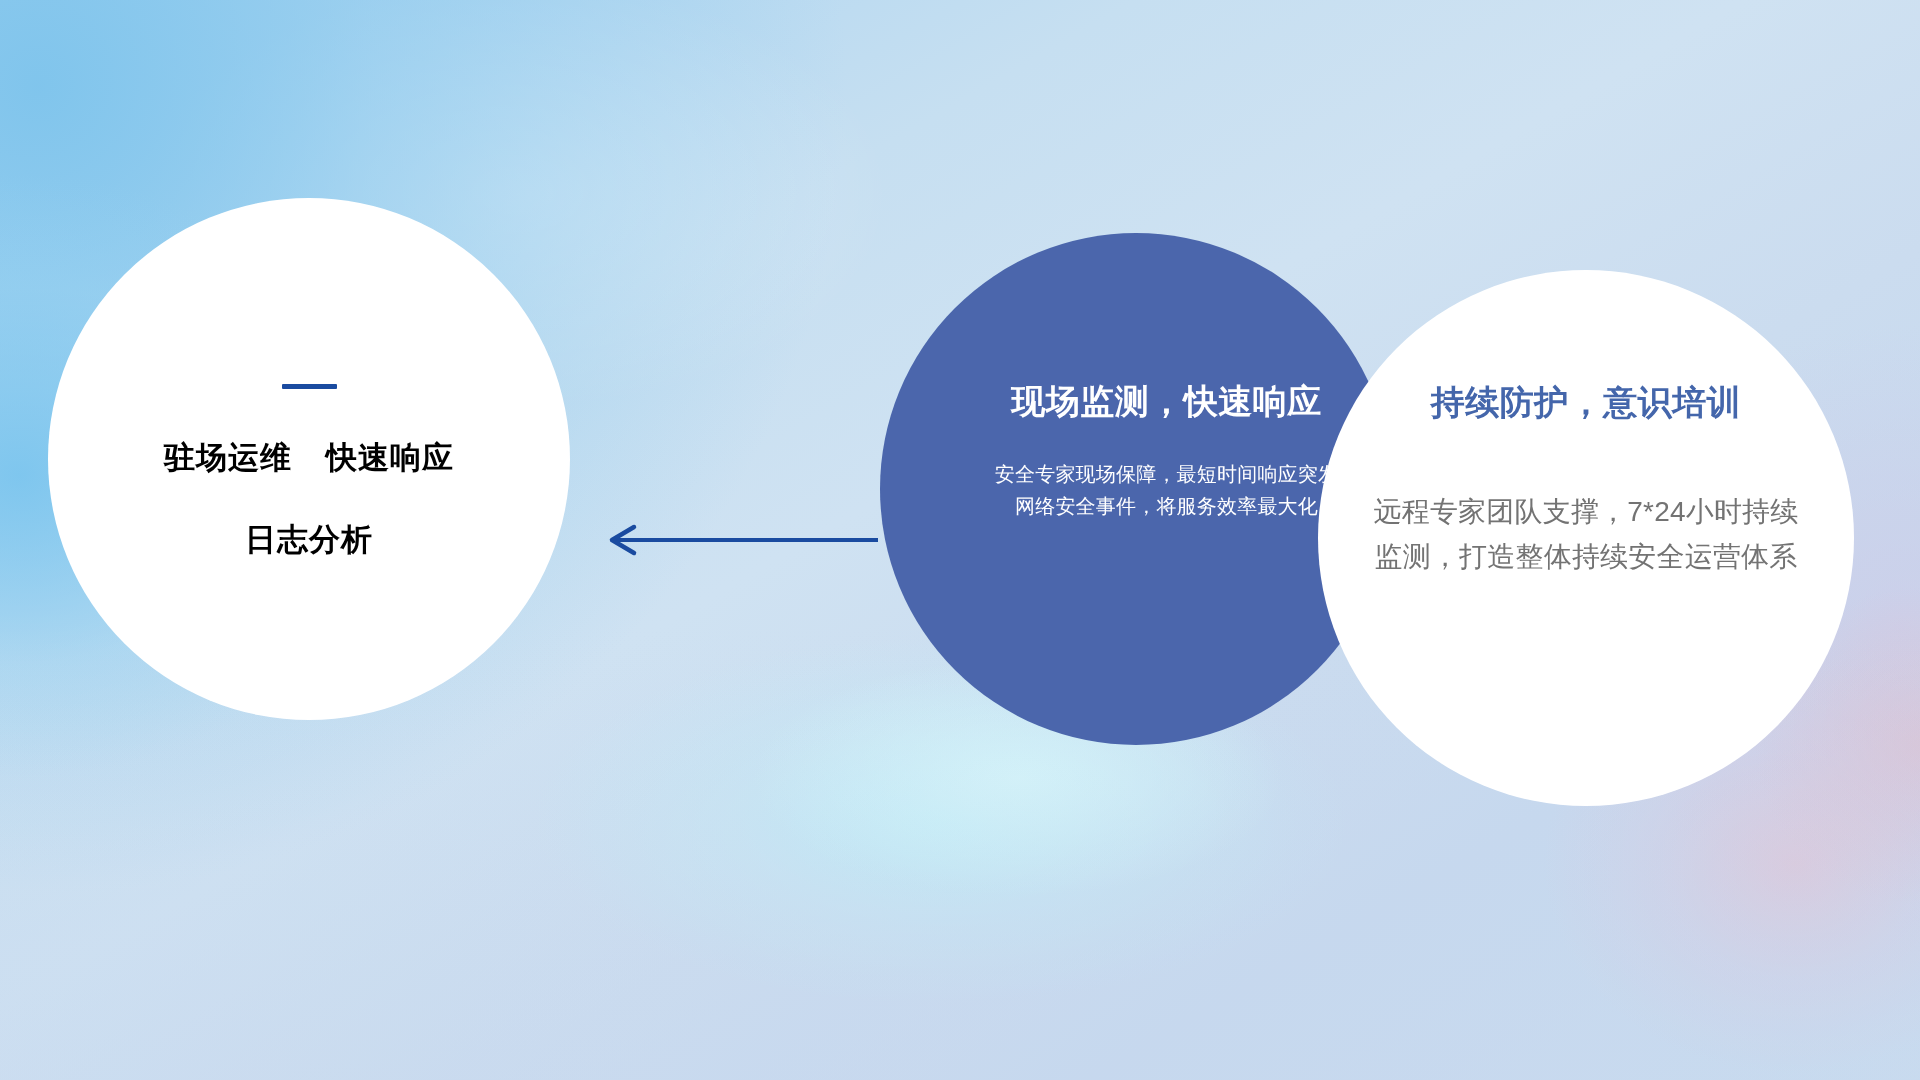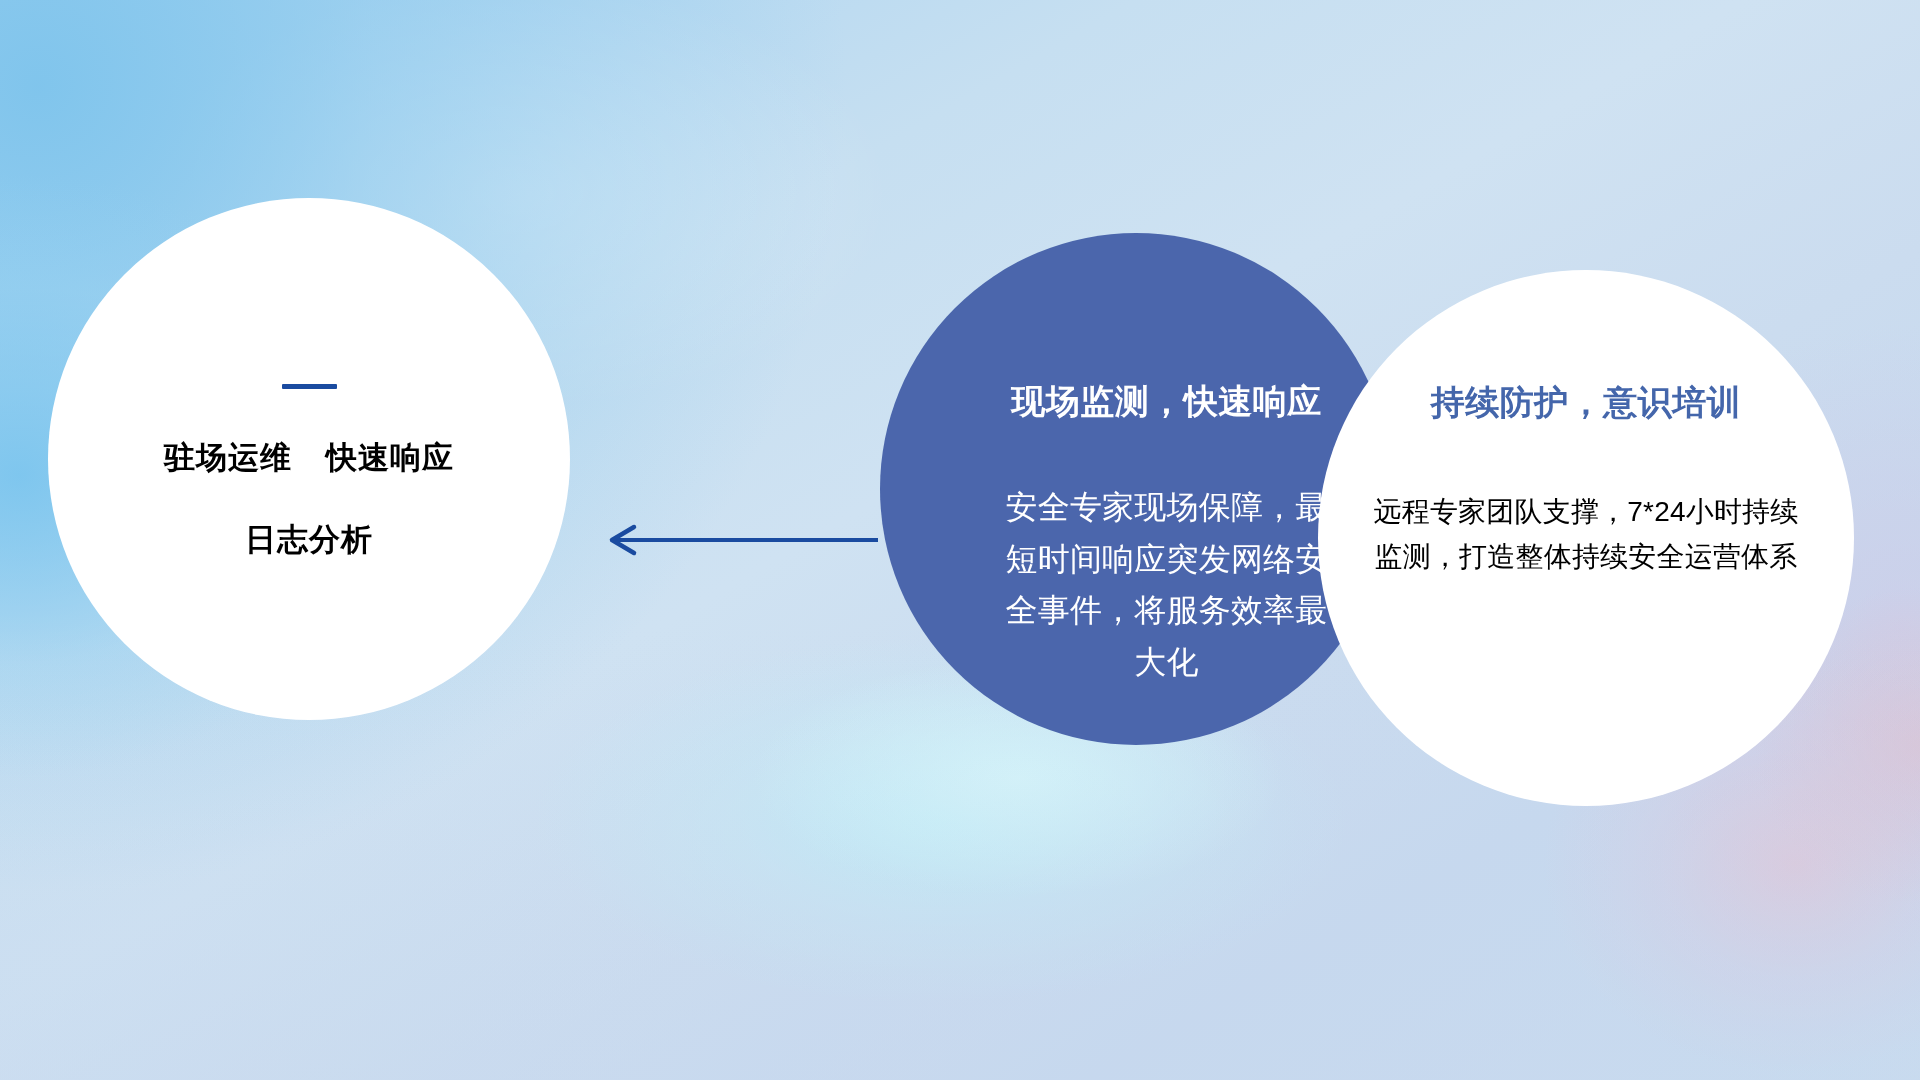--- a/index.html
+++ b/index.html
@@ -152,23 +152,23 @@
   }
   .mid-title {
     font-size: 34px;
     font-weight: bold;
     color: #ffffff;
     letter-spacing: 0.5px;
     white-space: nowrap;
     line-height: 1.2;
   }
   .mid-body {
-    margin-top: 60px;
+    margin-top: 36px;
     width: 350px;
-    font-size: 32px;
+    font-size: 20px;
     line-height: 1.62;
     color: #ffffff;
     text-align: center;
     letter-spacing: 0.2px;
   }
 
   
   .right-content {
     position: absolute;
     left: 1360px;
@@ -188,21 +188,21 @@
     color: #4466ab;
     letter-spacing: 0.5px;
     white-space: nowrap;
     line-height: 1.2;
   }
   .right-body {
     margin-top: 66px;
     width: 430px;
     font-size: 28px;
     line-height: 1.62;
-    color: #000000;
+    color: #737373;
     text-align: center;
     letter-spacing: 0.2px;
   }
 
   
   .arrow-wrap {
     position: absolute;
     left: 600px;
     top: 516px;
     width: 280px;

